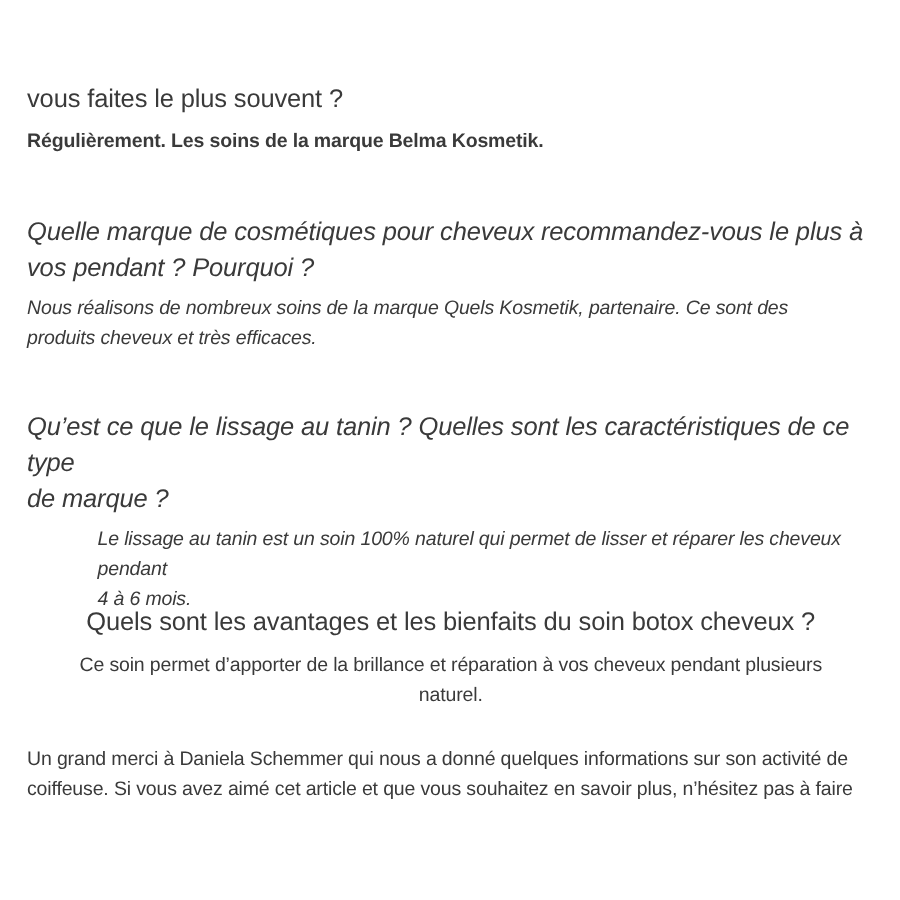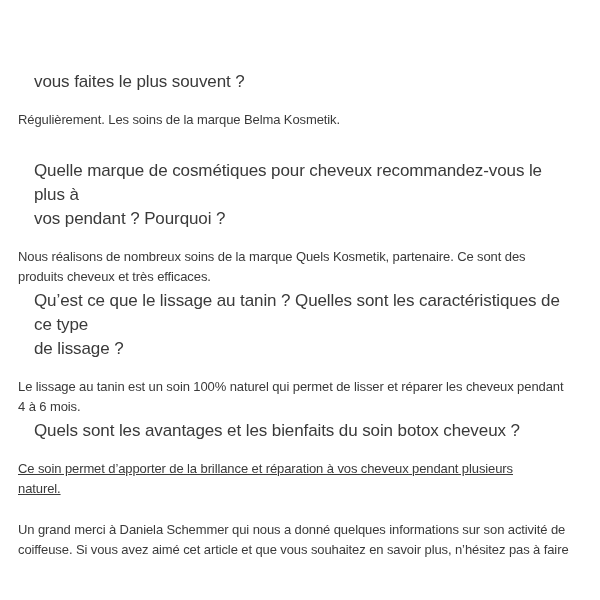--- a/index.html
+++ b/index.html
@@ -18,76 +18,76 @@
     .article {
       position: absolute;
       left: 18px;
       top: 0;
       width: 565px;
     }
     .question {
       font-size: 17px;
       line-height: 24px;
       color: #3a3a3a;
-      margin: 16px;
+      margin: 0;
       font-weight: normal;
       letter-spacing: -0.1px;
     }
     .answer {
       font-size: 13px;
       line-height: 20px;
       color: #3a3a3a;
       margin: 0;
       letter-spacing: -0.1px;
     }
     .block { position: absolute; left: 0; width: 565px; }
     .clip-box {
       position: absolute;
       left: 0;
-      top: 520px;
+      top: 496px;
       width: 565px;
       height: 52px;
       overflow: hidden;
     }
   </style>
 </head>
 <body>
 
 <div class="article">
 
   <div class="block" style="top:54px;">
     <h3 class="question">vous faites le plus souvent ?</h3>
-    <p class="answer" style="margin-top:6px;">Régulièrement. Les soins de la marque Belma Kosmetik.</p>
+    <p class="answer" style="margin-top:6px;font-weight:bold;">Régulièrement. Les soins de la marque Belma Kosmetik.</p>
   </div>
 
-  <div class="block" style="top:143px;">
+  <div class="block" style="top:143px;font-style:italic;">
     <h3 class="question">
       <span>Quelle marque de cosmétiques pour cheveux recommandez-vous le plus à</span><br>
       <span>vos pendant ? Pourquoi ?</span>
     </h3>
     <p class="answer" style="margin-top:4px;">
       <span>Nous réalisons de nombreux soins de la marque Quels Kosmetik, partenaire. Ce sont des</span><br>
       <span>produits cheveux et très efficaces.</span>
     </p>
   </div>
 
-  <div class="block" style="top:273px;">
+  <div class="block" style="top:273px;font-style:italic;">
     <h3 class="question">
       <span>Qu’est ce que le lissage au tanin ? Quelles sont les caractéristiques de ce type</span><br>
-      <span>de lissage ?</span>
+      <span>de marque ?</span>
     </h3>
-    <p class="answer" style="margin-top:4px;">
+    <p class="answer" style="margin-top:4px;margin-left:47px;">
       <span>Le lissage au tanin est un soin 100% naturel qui permet de lisser et réparer les cheveux pendant</span><br>
       <span>4 à 6 mois.</span>
     </p>
   </div>
 
-  <div class="block" style="top:403px;">
+  <div class="block" style="top:403px;text-align:center;">
     <h3 class="question">Quels sont les avantages et les bienfaits du soin botox cheveux ?</h3>
-    <p class="answer" style="margin-top:6px;text-decoration:underline;">
+    <p class="answer" style="margin-top:6px;">
       <span>Ce soin permet d’apporter de la brillance et réparation à vos cheveux pendant plusieurs</span><br>
       <span>naturel.</span>
     </p>
   </div>
 
   <div class="clip-box">
     <p class="answer">
       <span>Un grand merci à Daniela Schemmer qui nous a donné quelques informations sur son activité de</span><br>
       <span>coiffeuse. Si vous avez aimé cet article et que vous souhaitez en savoir plus, n’hésitez pas à faire</span><br>
     </p>

